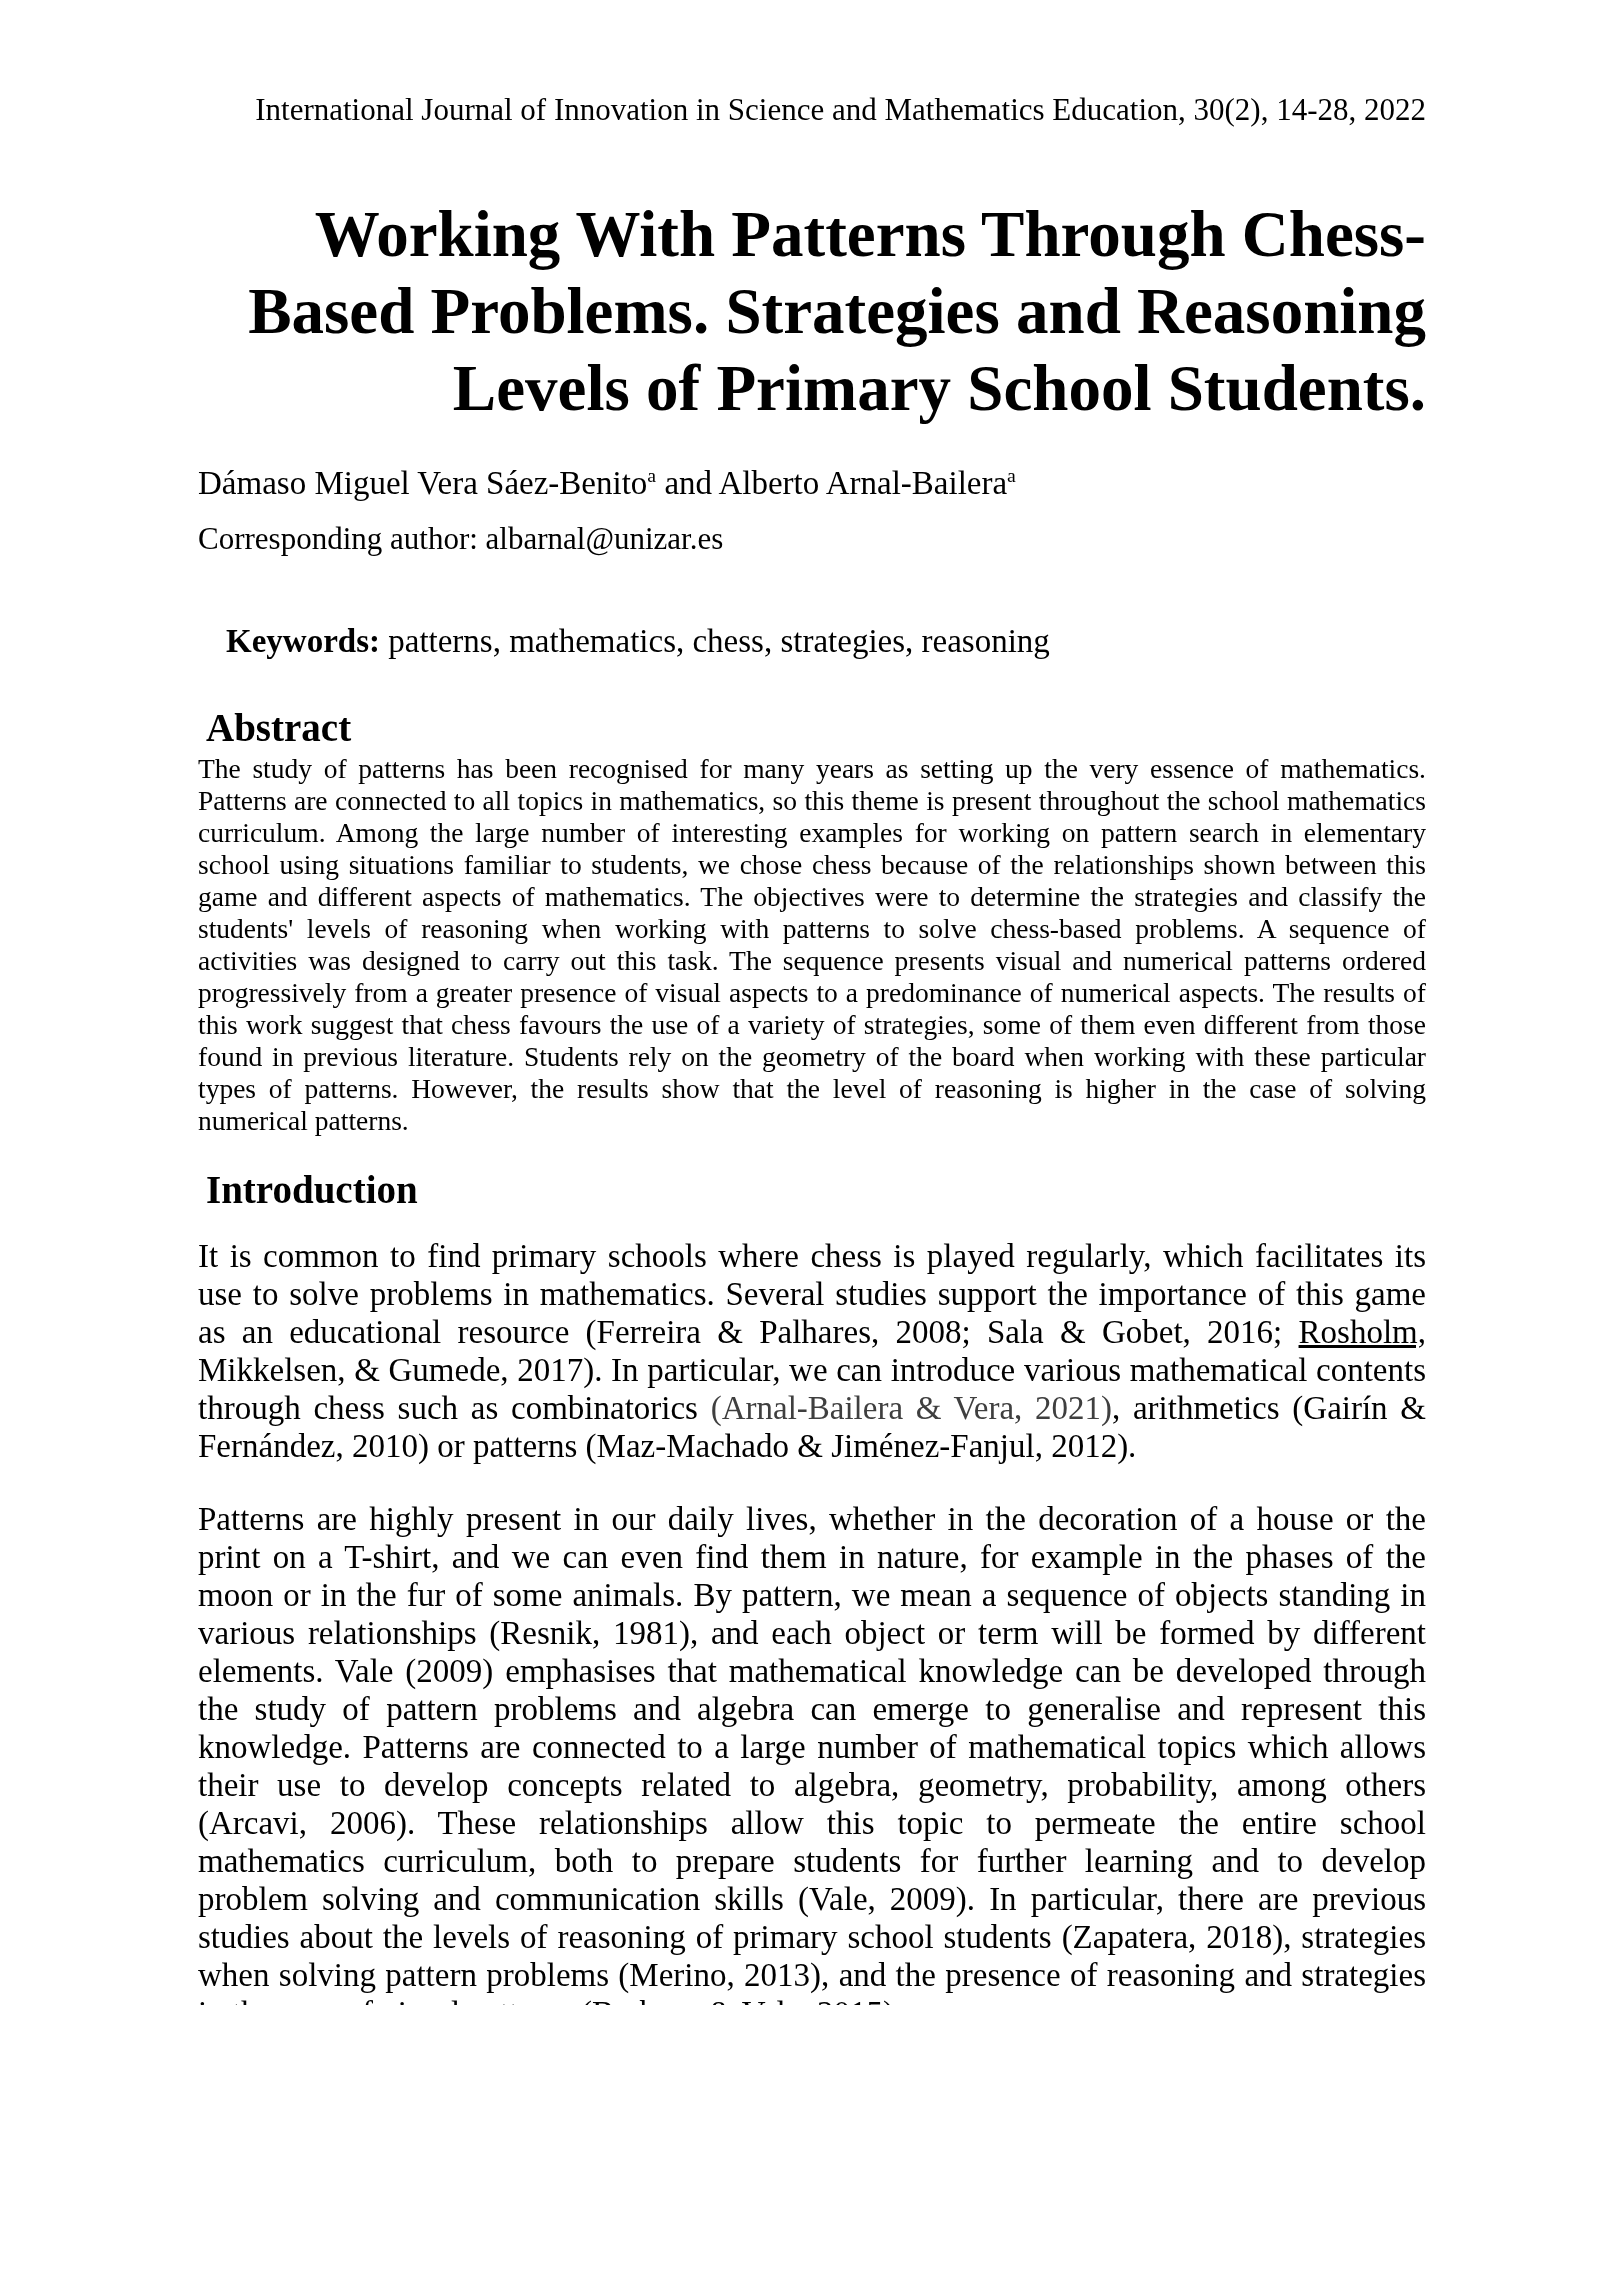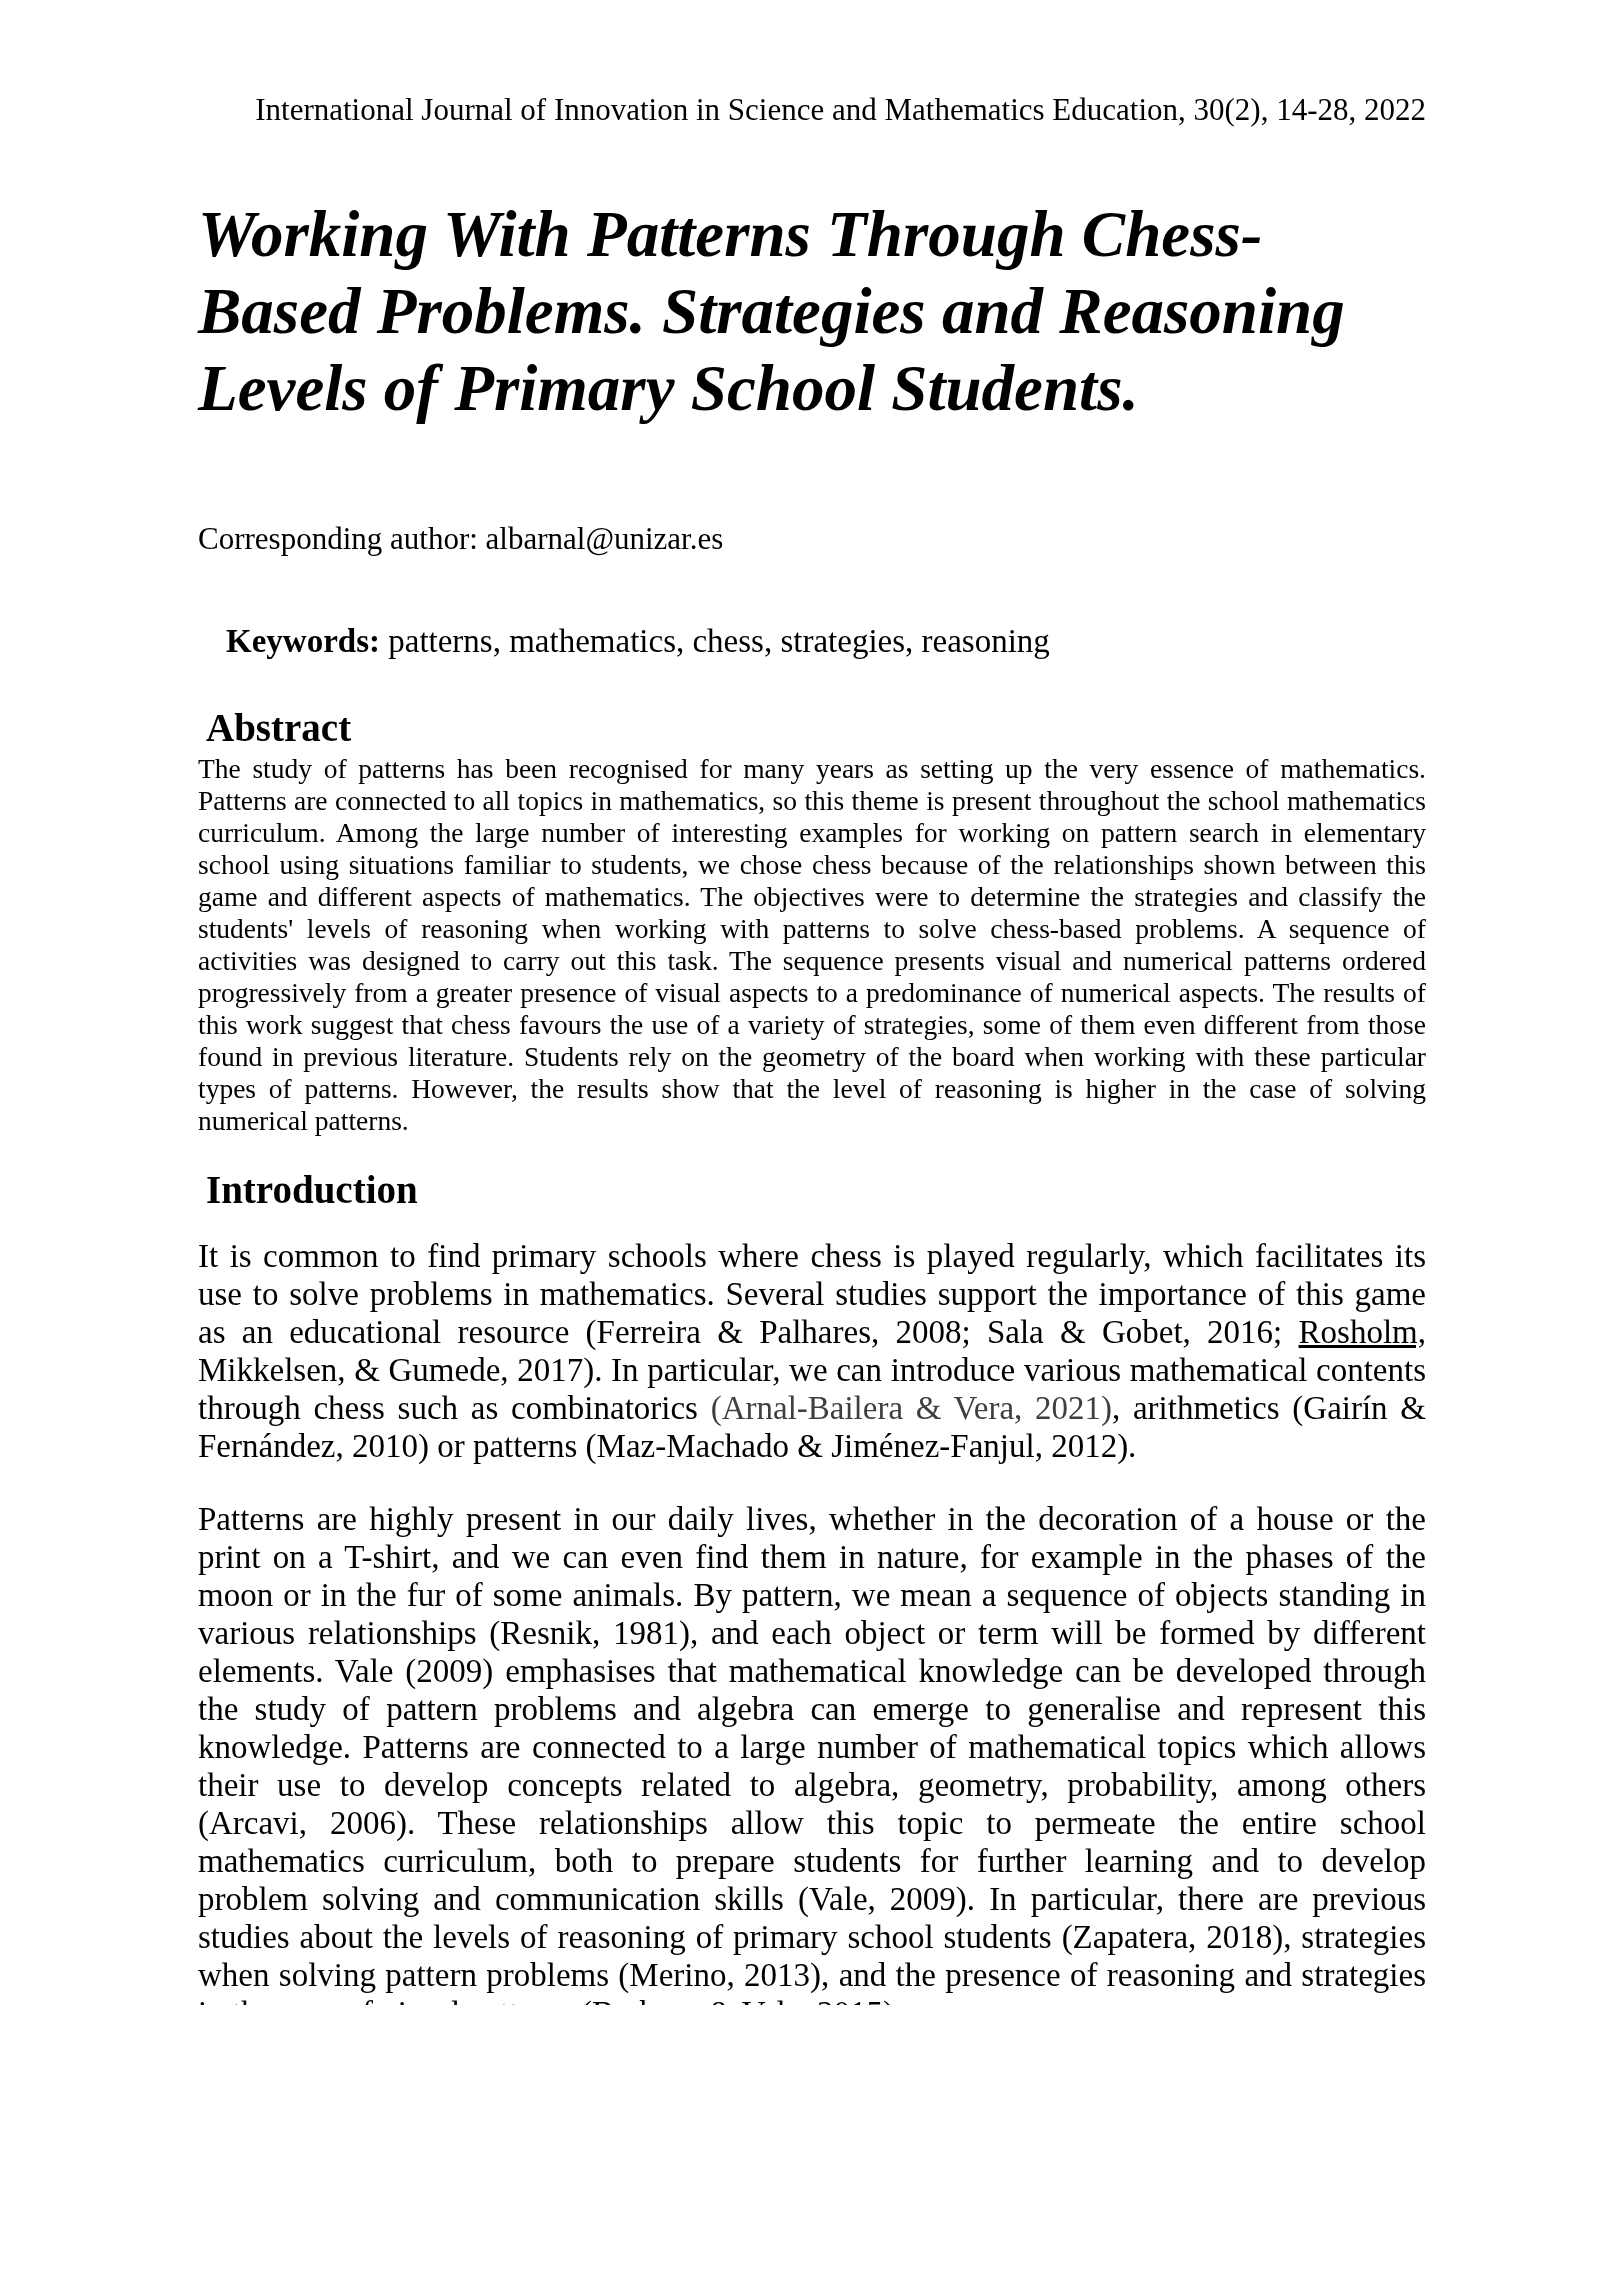--- a/index.html
+++ b/index.html
@@ -30,22 +30,21 @@
     text-align: right;
     font-size: 31px;
     line-height: 35px;
   }
   .paper-title {
     top: 196px;
     margin: 0;
     font-size: 65px;
     font-weight: bold;
     line-height: 77px;
-    text-align: left;
-    font-style: italic;
+    text-align: right;
   }
   .authors {
     top: 465px;
     margin: 0;
     font-size: 33px;
     line-height: 37px;
   }
   .correspondence {
     top: 522px;
     font-size: 31px;
@@ -106,20 +105,21 @@
   <header class="block journal-header">
     <span>International Journal of Innovation in Science and Mathematics Education, 30(2), 14-28, 2022</span>
   </header>
 
   <h1 class="block paper-title">
       <div>Working With Patterns Through Chess-</div>
       <div>Based Problems. Strategies and Reasoning</div>
       <div>Levels of Primary School Students.</div>
     </h1>
 
+  <p class="block authors"><span>Dámaso Miguel Vera Sáez-Benito</span><sup class="sup">a</sup><span> and Alberto Arnal-Bailera</span><sup class="sup">a</sup></p>
 
   <div class="block correspondence">
     <p>
       <span>Corresponding author: albarnal@unizar.es</span>
     </p>
   </div>
 
   <p class="block keywords">
     <strong class="b">Keywords:</strong><span> patterns, mathematics, chess, strategies, reasoning</span>
   </p>

